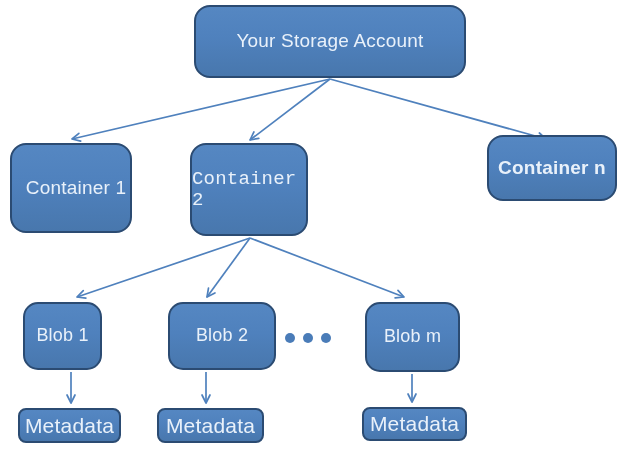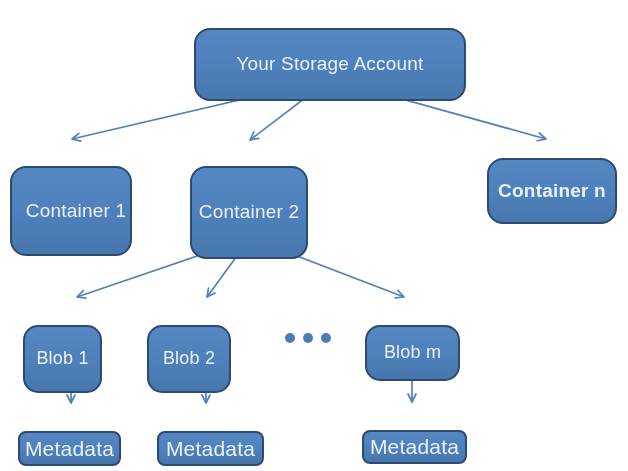--- a/index.html
+++ b/index.html
@@ -28,21 +28,20 @@
     display: flex;
     align-items: center;
     justify-content: center;
     box-sizing: border-box;
     background: linear-gradient(180deg, #5587c2 0%, #4f81bd 45%, #4877ad 100%);
     border: 2.5px solid #2b4b72;
     color: #e9f1fa;
     text-align: left;
     line-height: 1.1;
     letter-spacing: 0.2px;
-    margin-top: 23px;
   }
   .node-lg   { border-radius: 16px; font-size: 19px; }
   .node-md   { border-radius: 15px; font-size: 18px; }
   .node-sm   { border-radius: 8px;  font-size: 21px; }
   .ellipsis {
     position: absolute;
     display: flex;
     gap: 8px;
   }
   .ellipsis i {
@@ -76,43 +75,43 @@
   </svg>
 
   <div class="node node-lg" style="left:194px; top:5px; width:272px; height:73px;">
     <span>Your Storage Account</span>
   </div>
 
   <div class="node node-lg" style="left:10px; top:143px; width:122px; height:90px;padding-left:10px;">
     <span>Container 1</span>
   </div>
 
-  <div class="node node-lg" style="left:190px; top:143px; width:118px; height:93px;">
+  <div class="node node-lg" style="left:190px; top:143px; width:118px; height:93px;font-family:Liberation Mono, monospace;">
     <span>Container 2</span>
   </div>
 
   <div class="node node-lg" style="left:487px; top:135px; width:130px; height:66px;font-weight:bold;">
     <span>Container n</span>
   </div>
 
   <div class="node node-md" style="left:23px; top:302px; width:79px; height:68px;">
     <span>Blob 1</span>
   </div>
 
-  <div class="node node-md" style="left:147px; top:302px; width:84px; height:68px;">
+  <div class="node node-md" style="left:168px; top:302px; width:108px; height:68px;">
     <span>Blob 2</span>
   </div>
 
   <div class="ellipsis" style="left:285px; top:333px;">
     <i></i>
     <i></i>
     <i></i>
   </div>
 
-  <div class="node node-md" style="left:365px; top:302px; width:95px; height:56px;">
+  <div class="node node-md" style="left:365px; top:302px; width:95px; height:70px;">
     <span>Blob m</span>
   </div>
 
   <div class="node node-sm" style="left:18px; top:408px; width:103px; height:35px;">
     <span>Metadata</span>
   </div>
 
   <div class="node node-sm" style="left:157px; top:408px; width:107px; height:35px;">
     <span>Metadata</span>
   </div>

